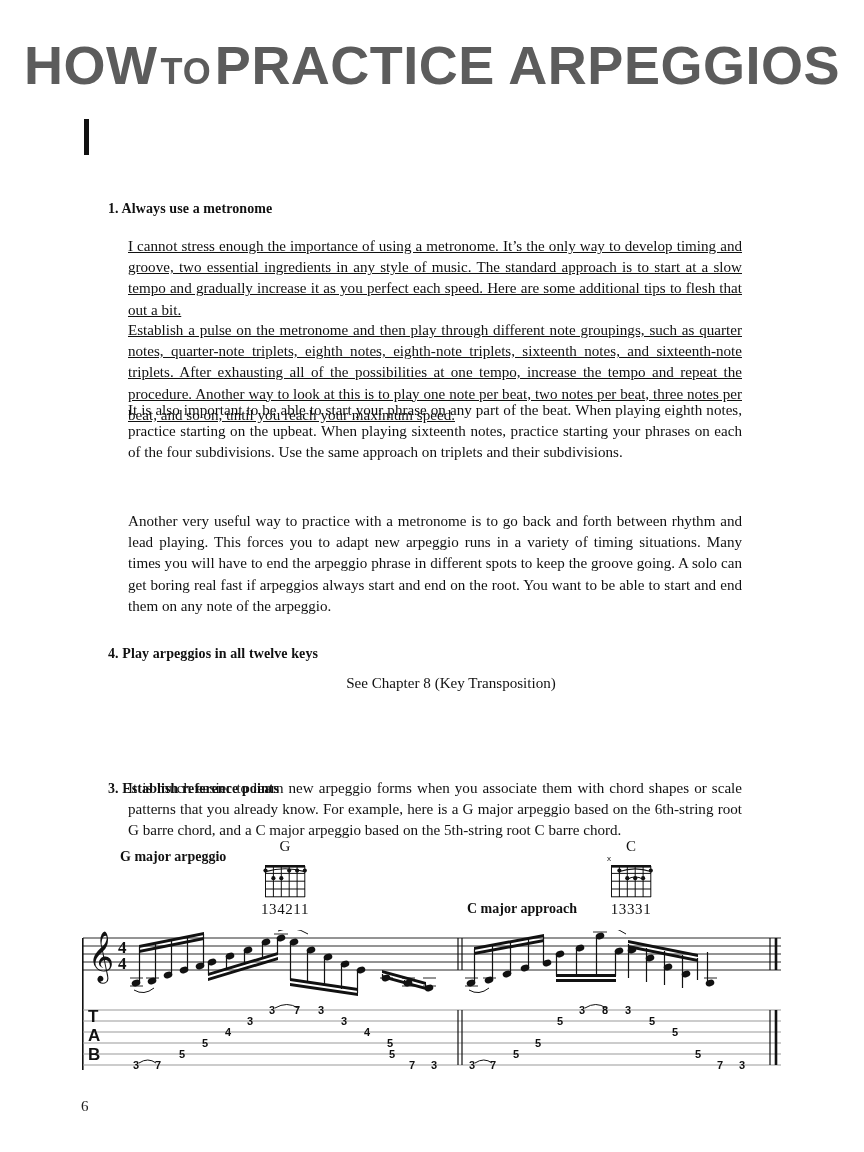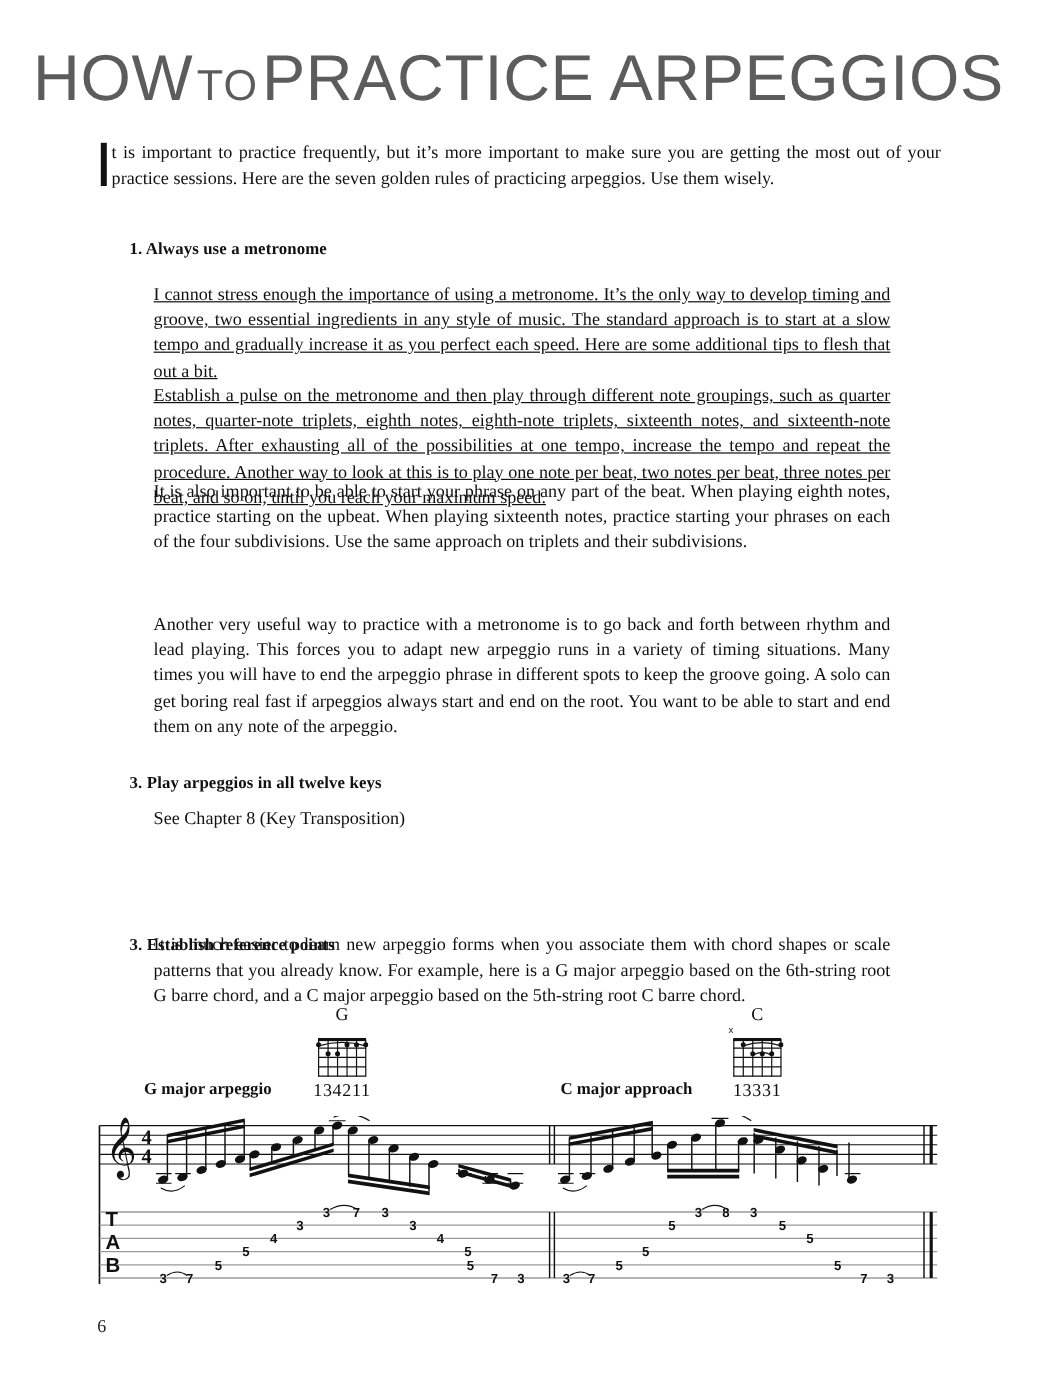--- a/index.html
+++ b/index.html
@@ -19,21 +19,21 @@
 
   
   .page-title {
     position: absolute;
     left: 0;
     right: 0;
     top: 34px;
     text-align: center;
     color: #5c5c5c;
     font-family: "Liberation Sans", "DejaVu Sans", sans-serif;
-    font-weight: 400;
+    font-weight: 700;
     font-size: 54px;
     letter-spacing: 0.5px;
     white-space: nowrap;
   }
   .page-title .small-to {
     font-size: 36px;
     letter-spacing: 1px;
     padding: 0 3px;
   }
 
@@ -62,21 +62,21 @@
     font-size: 14px;
     letter-spacing: 0.1px;
   }
   .body-para {
     position: absolute;
     width: 614px;
     font-size: 15.1px;
     line-height: 21.2px;
     text-align: justify;
   }
-  .body-para.nojust { text-align: left; }
+  .body-para.nojust { text-align: center; margin-left: 16px; }
 
   #sec1-heading { left: 108px; top: 201px; }
   #sec1-p1 { left: 128px; top: 236px; text-decoration: underline; }
   #sec1-p2 { left: 128px; top: 320px; text-decoration: underline; }
   #sec1-p3 { left: 128px; top: 400px; }
   #sec1-p4 { left: 128px; top: 511px; }
 
   #sec2-heading { left: 108px; top: 646px; }
   #sec2-p1 { left: 128px; top: 673px; }
 
@@ -122,21 +122,21 @@
     margin-top: 2px;
     font-family: "Liberation Serif", serif;
   }
 
   
   .arp-label {
     position: absolute;
     font-weight: bold;
     font-size: 14px;
   }
-  #arp-label-g { left: 120px; top: 901px; }
+  #arp-label-g { left: 120px; top: 849px; }
   #arp-label-c { left: 467px; top: 901px; }
 
   
   #notation {
     position: absolute;
     left: 82px;
     top: 930px;
     width: 700px;
     height: 148px;
   }
@@ -150,30 +150,30 @@
   }
 </style>
 </head>
 <body>
 
 <div class="page-title">
   <span>HOW</span><span class="small-to">TO</span><span>PRACTICE ARPEGGIOS</span>
 </div>
 
 <div class="intro">
-  <span class="dropbar"></span><span>t is important to practice frequently, but it’s more important to make sure you are getting the most out of your practice sessions. Here are the seven golden rules of practicing arpeggios. Use them wisely.</span>
+  <span class="dropbar"></span>
 </div>
 
 <div class="section-heading" id="sec1-heading">1. Always use a metronome</div>
 <div class="body-para" id="sec1-p1">I cannot stress enough the importance of using a metronome. It’s the only way to develop timing and groove, two essential ingredients in any style of music. The standard approach is to start at a slow tempo and gradually increase it as you perfect each speed. Here are some additional tips to flesh that out a bit.</div>
 <div class="body-para" id="sec1-p2">Establish a pulse on the metronome and then play through different note groupings, such as quarter notes, quarter-note triplets, eighth notes, eighth-note triplets, sixteenth notes, and sixteenth-note triplets. After exhausting all of the possibilities at one tempo, increase the tempo and repeat the procedure. Another way to look at this is to play one note per beat, two notes per beat, three notes per beat, and so on, until you reach your maximum speed.</div>
 <div class="body-para" id="sec1-p3">It is also important to be able to start your phrase on any part of the beat. When playing eighth notes, practice starting on the upbeat. When playing sixteenth notes, practice starting your phrases on each of the four subdivisions. Use the same approach on triplets and their subdivisions.</div>
 <div class="body-para" id="sec1-p4">Another very useful way to practice with a metronome is to go back and forth between rhythm and lead playing. This forces you to adapt new arpeggio runs in a variety of timing situations. Many times you will have to end the arpeggio phrase in different spots to keep the groove going. A solo can get boring real fast if arpeggios always start and end on the root. You want to be able to start and end them on any note of the arpeggio.</div>
 
-<div class="section-heading" id="sec2-heading">3. Play arpeggios in all twelve keys</div>
+<div class="section-heading" id="sec2-heading">4. Play arpeggios in all twelve keys</div>
 <div class="body-para nojust" id="sec2-p1">See Chapter 8 (Key Transposition)</div>
 
 <div class="section-heading" id="sec3-heading">3. Establish reference points</div>
 <div class="body-para" id="sec3-p1">It is much easier to learn new arpeggio forms when you associate them with chord shapes or scale patterns that you already know. For example, here is a G major arpeggio based on the 6th-string root G barre chord, and a C major arpeggio based on the 5th-string root C barre chord.</div>
 
 <div class="chord-diagram" id="chord-g">
   <div class="chord-name">G</div>
   <div class="chord-mutes"></div>
   <div class="chord-grid-wrap">
     <svg width="44" height="38" viewBox="0 0 44 38">

